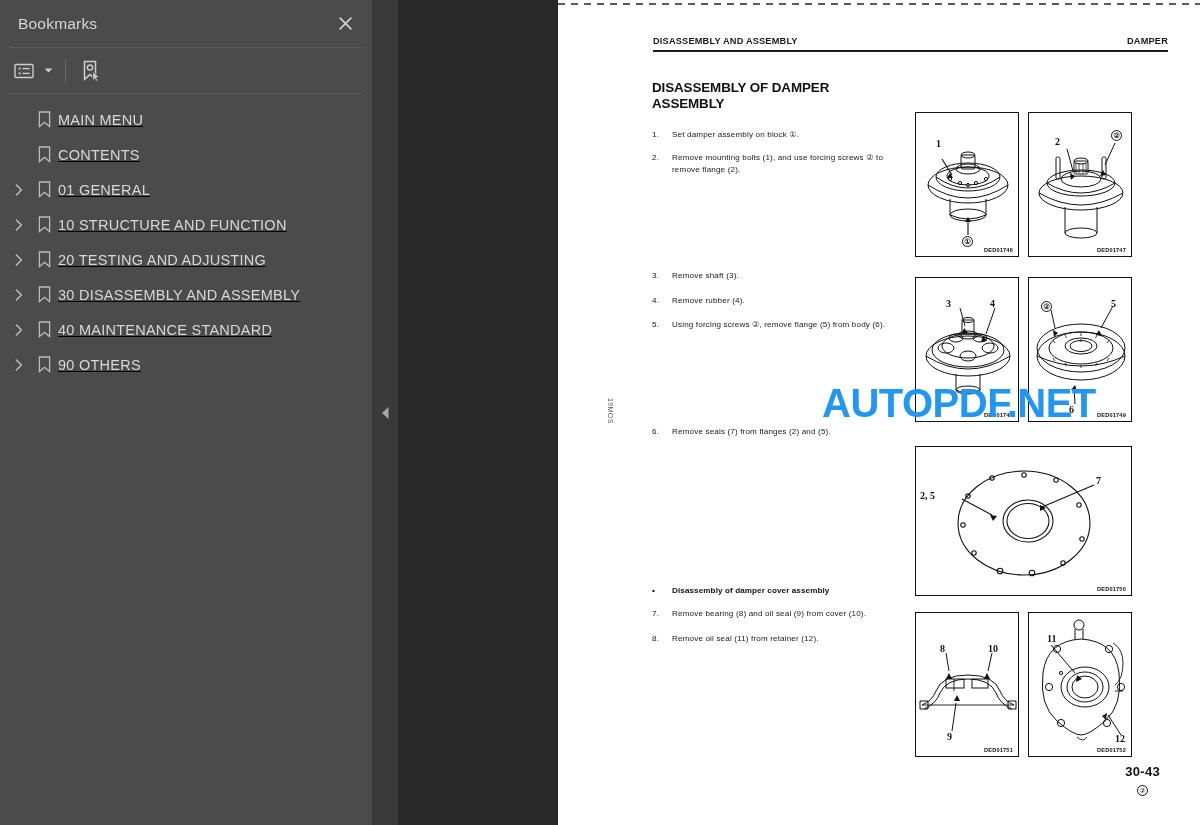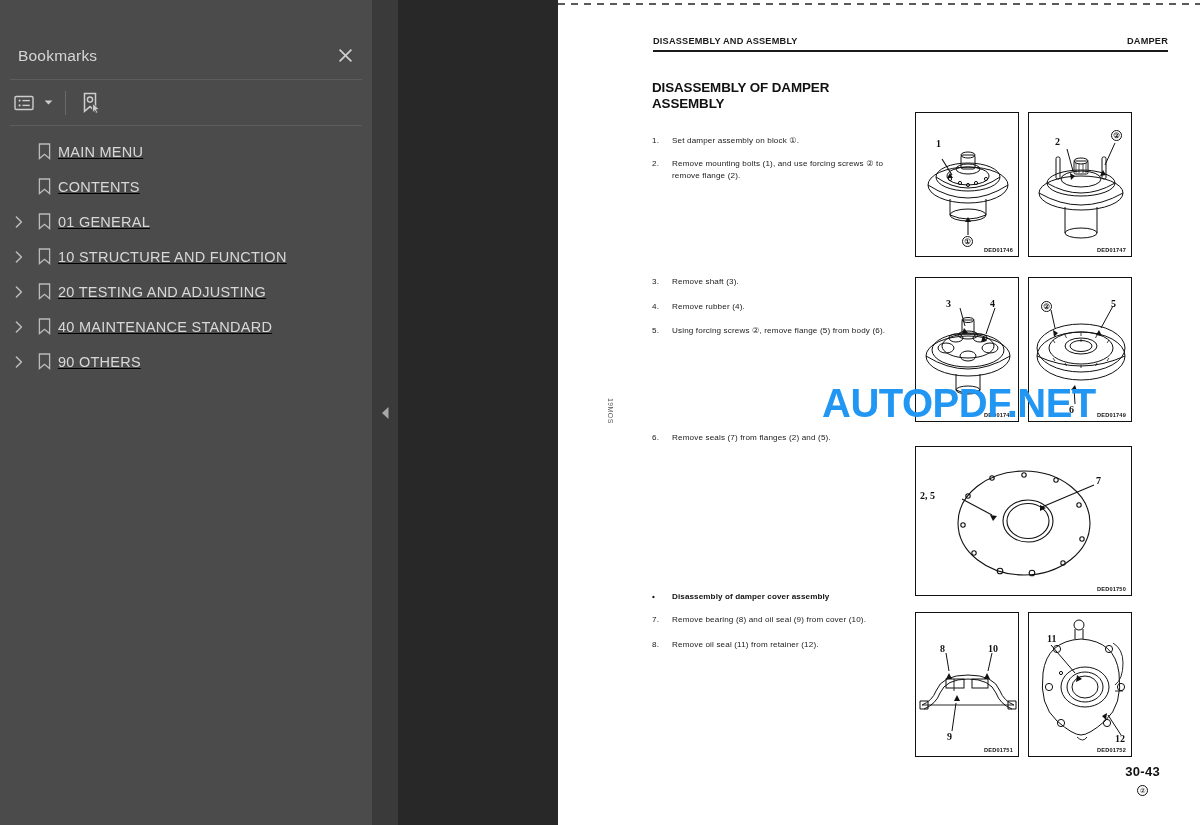--- a/index.html
+++ b/index.html
@@ -16,21 +16,20 @@
     width: 372px; height: 825px;
     background: #4b4b4b;
     display: flex; flex-direction: column;
     flex: 0 0 372px;
     position: relative;
   }
   .sb-header {
     height: 47px;
     display: flex; align-items: center;
     padding: 0 14px 0 18px;
-    margin-top: 32px;
   }
   .sb-title {
     color: #d6d6d6; font-size: 15.5px; letter-spacing: .2px;
     flex: 1;
   }
   .sb-close {
     width: 26px; height: 26px;
     display: flex; align-items: center; justify-content: center;
     color: #cfcfcf; cursor: pointer;
   }
@@ -131,21 +130,21 @@
     font-size: 7px; color: #5a5a5a;
     letter-spacing: .4px;
     white-space: nowrap;
   }
 
   
   .text-col { position: absolute; left: 94px; top: 80px; width: 250px; }
   .sec-title {
     font-size: 13.4px; font-weight: bold; color: #111;
     line-height: 1.22; letter-spacing: -.1px;
-    margin-bottom: 22px;
+    margin-bottom: 16px;
   }
   .step {
     display: flex;
     font-size: 8.1px; color: #1a1a1a; line-height: 1.45;
     letter-spacing: .15px;
   }
   .step .num { width: 20px; flex: 0 0 20px; }
   .step .body { flex: 1; }
   .bullet-head {
     display: flex; font-size: 8.1px; font-weight: bold; color: #111;
@@ -308,20 +307,33 @@
             </svg>
         </span>
         <span class="bm-ico">
           <svg width="13" height="17" viewBox="0 0 13 17">
               <path d="M1.4 1 H11.6 V15.6 L6.5 11.3 L1.4 15.6 Z" fill="none" stroke="#bbb" stroke-width="1.3"></path>
             </svg>
         </span>
         <span class="tree-label">20 TESTING AND ADJUSTING</span>
       </div>
 
+      <div class="tree-row">
+        <span class="twisty">
+          <svg width="8" height="12" viewBox="0 0 8 12">
+              <path d="M1.4 1 L6.4 6 L1.4 11" fill="none" stroke="#bdbdbd" stroke-width="1.5" stroke-linecap="round" stroke-linejoin="round"></path>
+            </svg>
+        </span>
+        <span class="bm-ico">
+          <svg width="13" height="17" viewBox="0 0 13 17">
+              <path d="M1.4 1 H11.6 V15.6 L6.5 11.3 L1.4 15.6 Z" fill="none" stroke="#bbb" stroke-width="1.3"></path>
+            </svg>
+        </span>
+        <span class="tree-label">30 DISASSEMBLY AND ASSEMBLY</span>
+      </div>
 
       <div class="tree-row">
         <span class="twisty">
           <svg width="8" height="12" viewBox="0 0 8 12">
               <path d="M1.4 1 L6.4 6 L1.4 11" fill="none" stroke="#bdbdbd" stroke-width="1.5" stroke-linecap="round" stroke-linejoin="round"></path>
             </svg>
         </span>
         <span class="bm-ico">
           <svg width="13" height="17" viewBox="0 0 13 17">
               <path d="M1.4 1 H11.6 V15.6 L6.5 11.3 L1.4 15.6 Z" fill="none" stroke="#bbb" stroke-width="1.3"></path>

